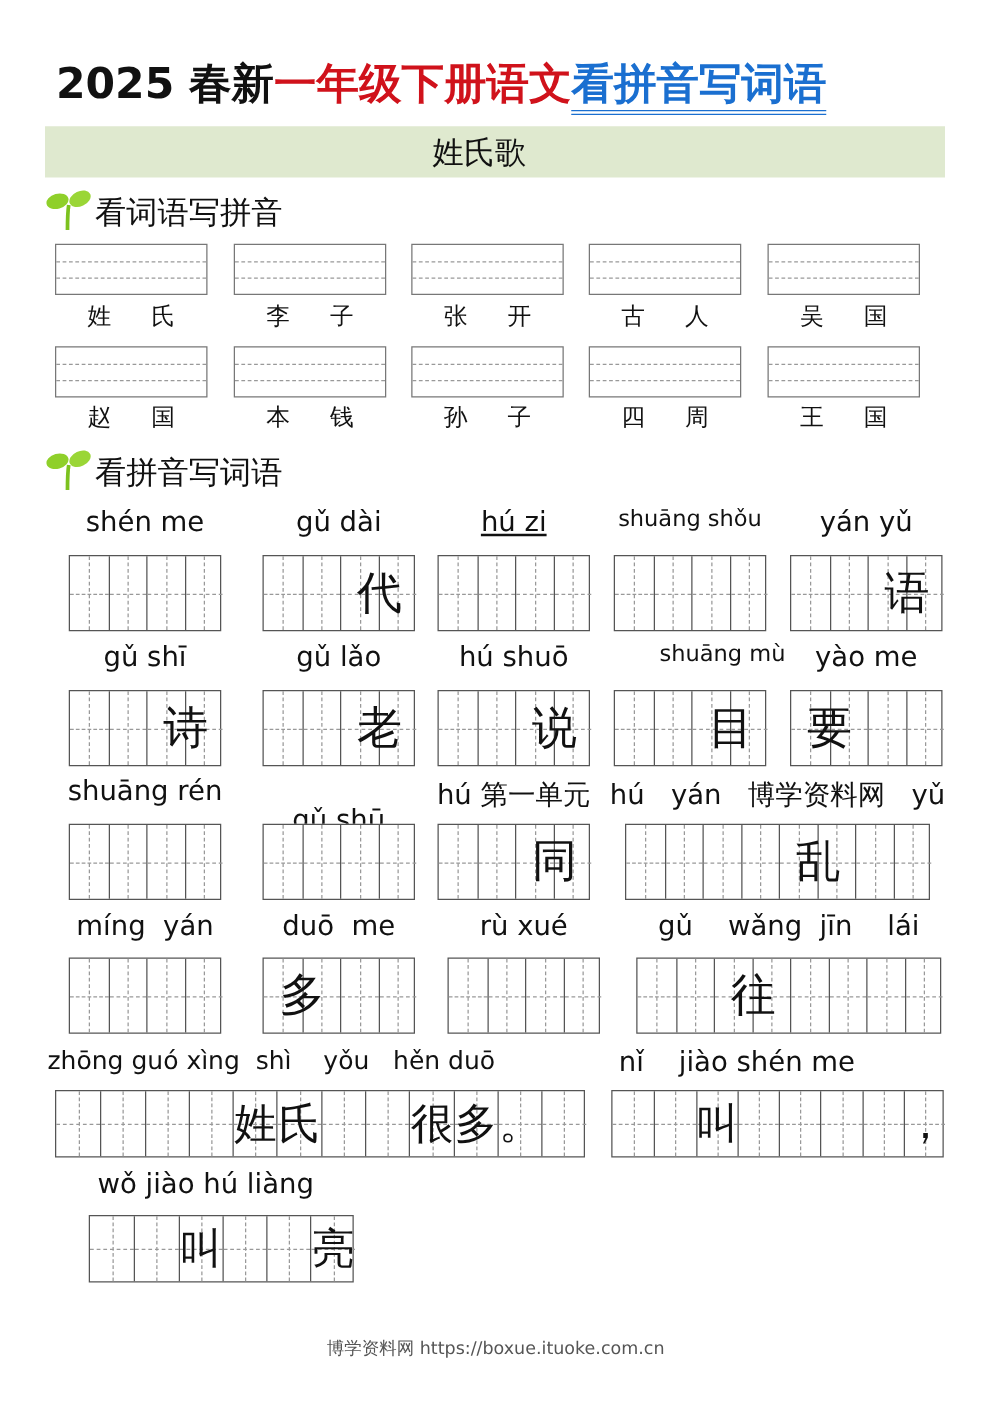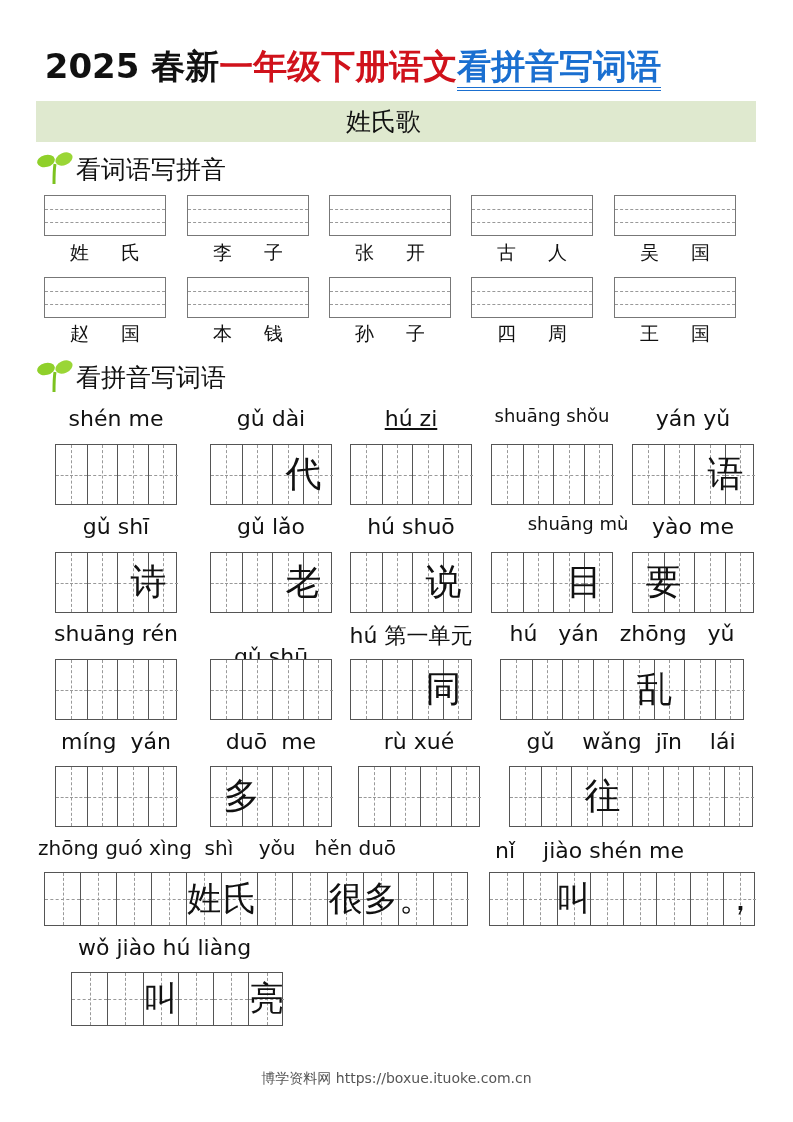--- a/index.html
+++ b/index.html
@@ -370,21 +370,21 @@
       <div class="cell" style="width: 30.5px; height: 100%;">
         <span class="ch" style="left: -30.5px; width: 61px; right: auto;"></span>
       </div>
       <div class="cell wordsep" style="width: 30.5px; height: 100%;">
         <span class="ch" style="left: 0px; width: 61px; right: auto;">同</span>
       </div>
       <div class="cell" style="width: 30.5px; height: 100%;">
         <span class="ch" style="left: -30.5px; width: 61px; right: auto;"></span>
       </div>
     </div>
-    <div class="pin" style="left: 480px; width: 284px; top: 621px;">hú   yán   zhōng   yǔ</div>
+    <div class="pin" style="left: 480px; width: 284px; top: 621px;">hú   yán   博学资料网   yǔ</div>
     <div class="grid word" style="left: 500px; top: 659px; width: 244px; height: 61px;">
       <div class="cell" style="width: 30.5px; height: 100%;">
         <span class="ch" style="left: 0px; width: 61px; right: auto;"></span>
       </div>
       <div class="cell" style="width: 30.5px; height: 100%;">
         <span class="ch" style="left: -30.5px; width: 61px; right: auto;"></span>
       </div>
       <div class="cell wordsep" style="width: 30.5px; height: 100%;">
         <span class="ch" style="left: 0px; width: 61px; right: auto;"></span>
       </div>

